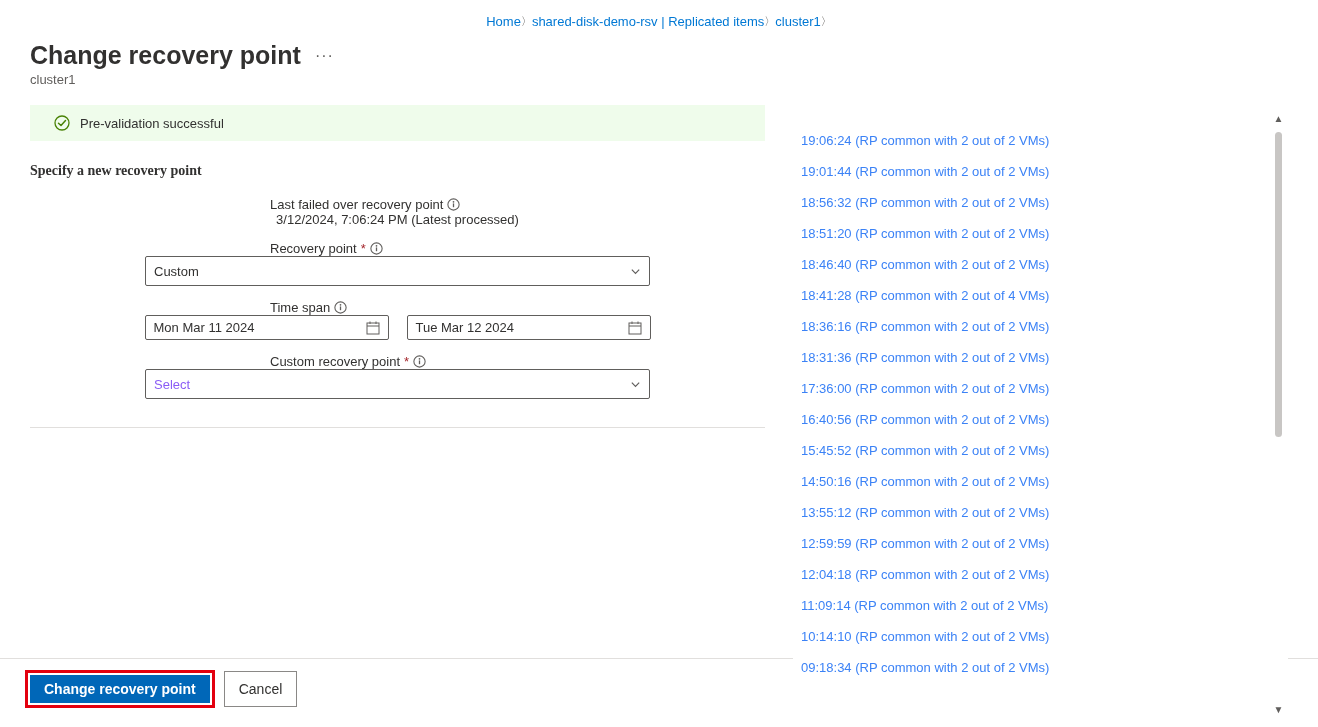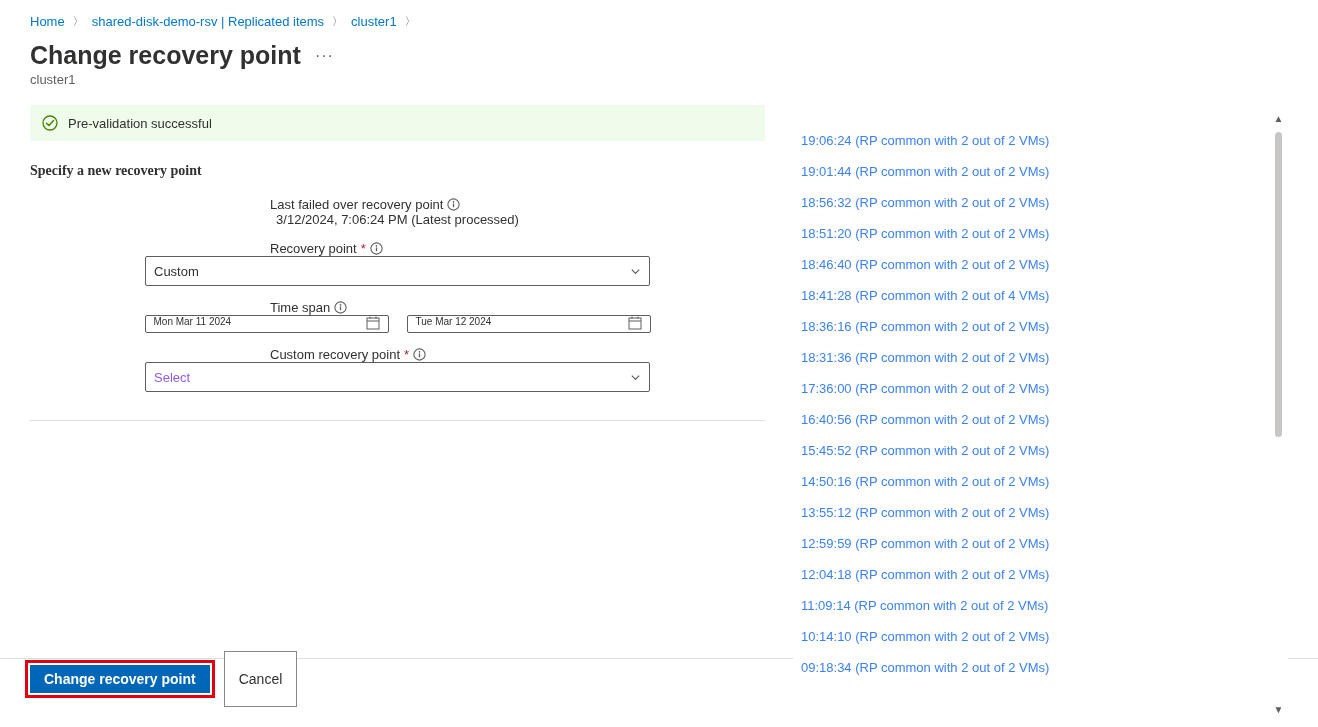--- a/index.html
+++ b/index.html
@@ -9,41 +9,41 @@
     color: #323130;
     background: #fff;
     width: 1318px;
     height: 727px;
     position: relative;
     overflow: hidden;
   }
   .breadcrumb {
     display: flex;
     align-items: center;
-    gap: 8px;
     padding: 14px 30px 6px 30px;
     font-size: 13px;
+    justify-content: center;
   }
   .breadcrumb a { color: #0078d4; text-decoration: none; cursor: pointer; }
   .breadcrumb .sep { color: #605e5c; font-size: 11px; }
   .title-row {
     display: flex; align-items: center; gap: 14px;
     padding: 6px 30px 0 30px;
   }
   .title-row h1 { font-size: 25px; font-weight: 600; }
   .ellipsis-icon { color: #605e5c; font-size: 16px; cursor: pointer; letter-spacing: 1px;}
   .subtitle { padding: 2px 30px 18px 30px; color: #605e5c; font-size: 13px; }
   .main-area {
     padding: 0 30px;
     width: 795px;
   }
   .banner {
     background: #effceb;
     border-radius: 0;
-    padding: 10px 12px;
+    padding: 10px 24px;
     display: flex; align-items: center; gap: 10px;
     font-size: 13px;
     margin-bottom: 22px;
   }
   .check-icon {
     width: 16px; height: 16px; flex-shrink: 0;
   }
   .section-heading { font-weight: 600; font-size: 14px; margin-bottom: 18px; font-family: Liberation Serif, serif; }
   .form-row {
     display: flex; align-items: center;
@@ -71,26 +71,26 @@
     padding: 0 8px;
     font-size: 13px;
     background: #fff;
     cursor: pointer;
   }
   .select-box.disabled { color: #8b5cf6; }
   .chev { width: 11px; height: 11px; flex-shrink: 0; }
   .date-pair { display: flex; gap: 18px; }
   .date-box {
     width: 244px;
-    height: 18px;
+    height: 25px;
     border: 1px solid #605e5c;
     border-radius: 2px;
-    display: flex; align-items: flex-start; justify-content: space-between;
+    display: flex; align-items: center; justify-content: space-between;
     padding: 0 8px;
-    font-size: 10px;
+    font-size: 13px;
     background: #fff;
     cursor: pointer;
   }
   .cal-icon { width: 14px; height: 14px; }
   .divider {
     border-top: 1px solid #e1dfdd;
     margin-top: 28px;
   }
   .footer-divider {
     border-top: 1px solid #e1dfdd;
@@ -113,21 +113,21 @@
     padding: 6px 14px;
     cursor: pointer;
     outline: 3px solid #e3000f;
     outline-offset: 2px;
   }
   .btn-secondary {
     background: #fff;
     border: 1px solid #8a8886;
     color: #323130;
     font-size: 14px;
-    padding: 19px 14px;
+    padding: 9px 14px;
     cursor: pointer;
   }
   .dropdown-panel {
     position: absolute;
     top: 112px;
     left: 793px;
     width: 495px;
     height: 605px;
     background: #fff;
     overflow: hidden;

